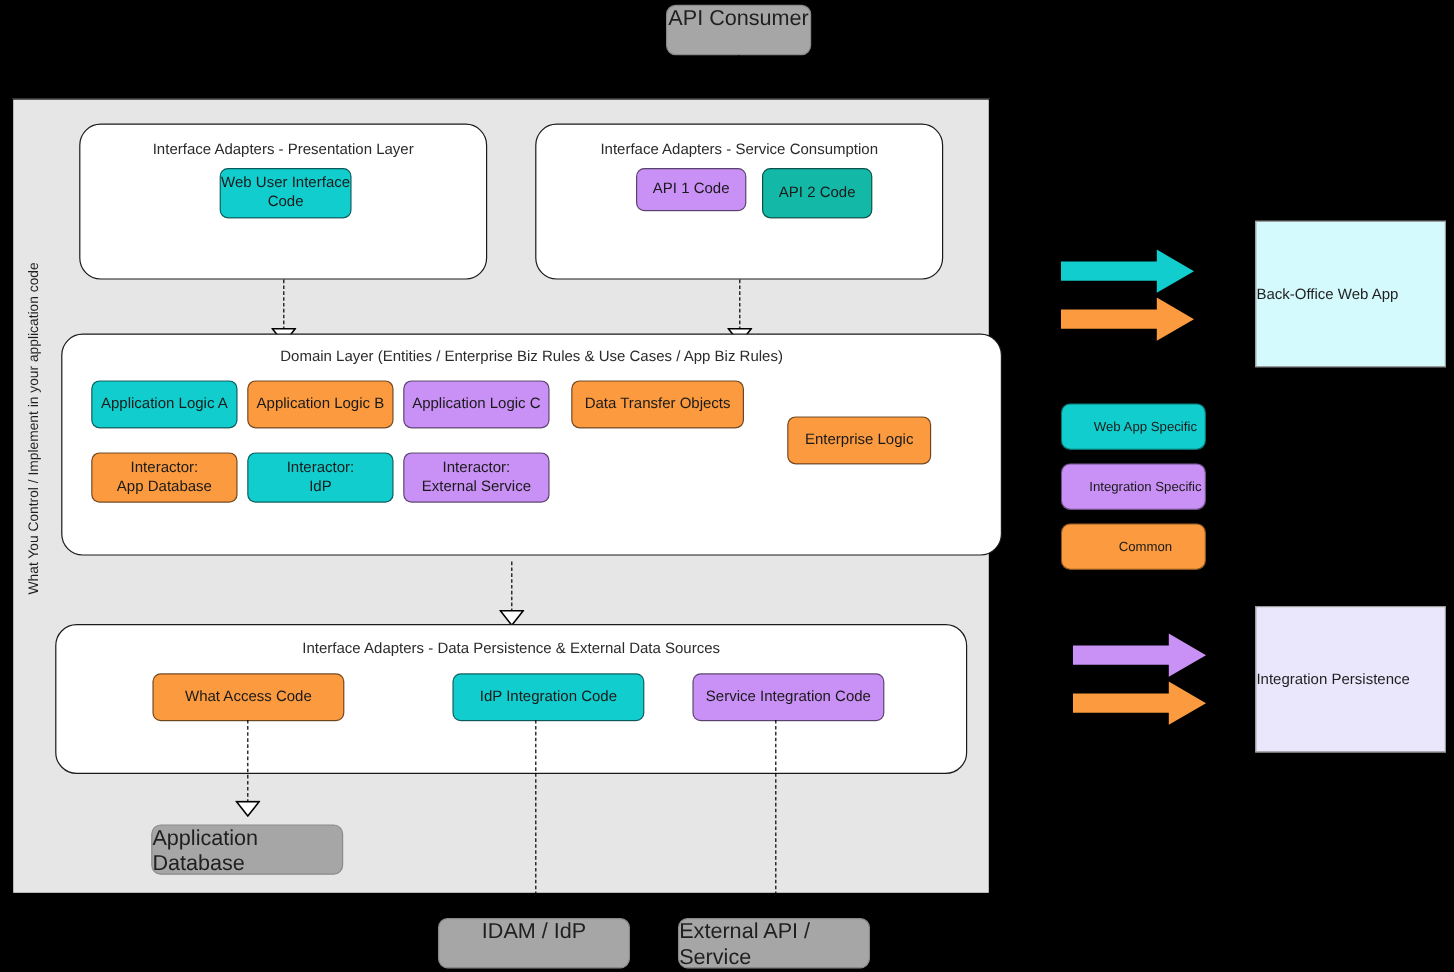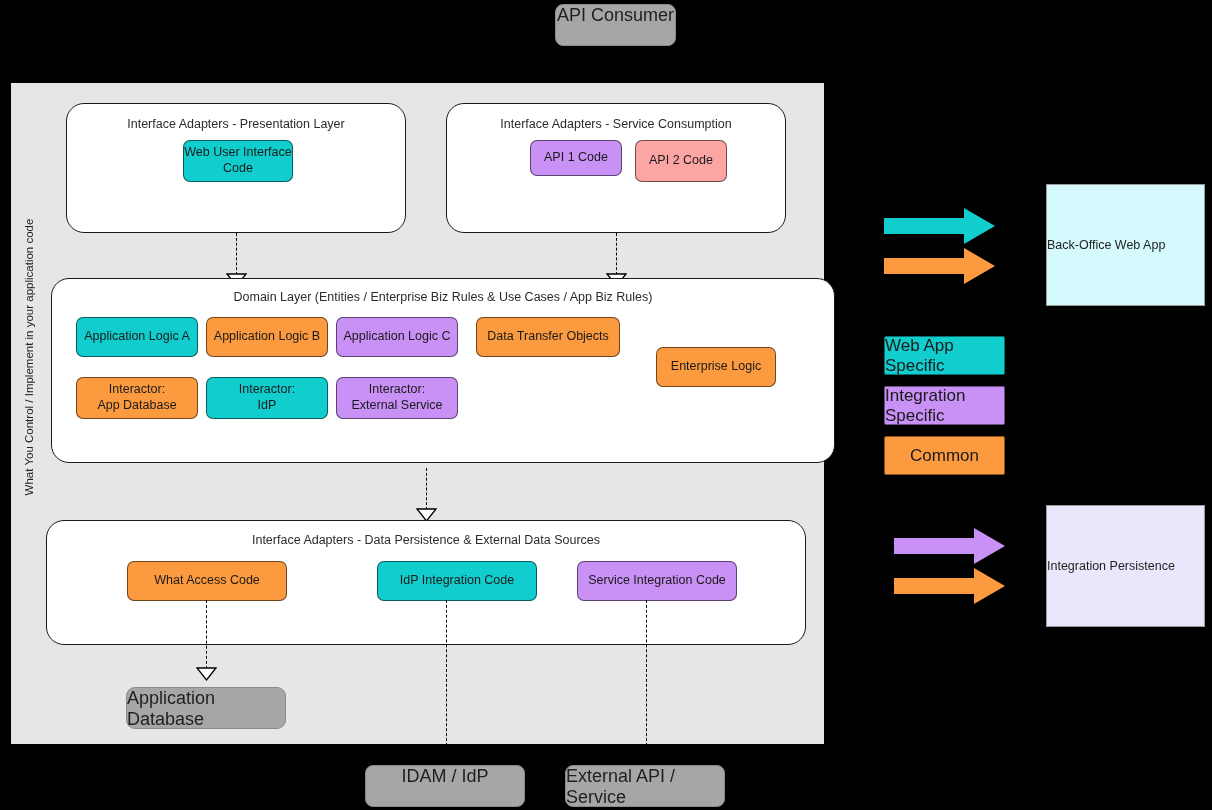--- a/index.html
+++ b/index.html
@@ -95,24 +95,25 @@
   .arrowhead-wrap { position: absolute; }
   .arrowhead-wrap svg { display: block; }
 
   
   .legend-chip {
     position: absolute;
     box-sizing: border-box;
     display: flex;
     align-items: center;
     justify-content: center;
-    border-radius: 2px;
+    border-radius: 8px;
     border: 1px solid rgba(0,0,0,0.45);
-    font-size: 17px;
+    font-size: 11px;
     color: #1a1a1a;
+    padding-left: 20px;
   }
   .app-box {
     position: absolute;
     box-sizing: border-box;
     display: flex;
     align-items: center;
     border: 1px solid #9a9a9a;
     font-size: 12.5px;
     color: #1f1f1f;
   }
@@ -145,21 +146,21 @@
         <span>Web User Interface
 Code</span>
       </div>
     </div>
 
     <div class="panel" style="left:435px; top:20px; width:340px; height:130px;">
       <div class="panel-title" style="top:13px;">Interface Adapters - Service Consumption</div>
       <div class="node rounded-chip" style="left:83px; top:36px; width:92px; height:36px; background:#C990F5;">
         <span>API 1 Code</span>
       </div>
-      <div class="node rounded-chip" style="left:188px; top:36px; width:92px; height:42px; background:#fca5a5;">
+      <div class="node rounded-chip" style="left:188px; top:36px; width:92px; height:42px; background:#14b8a6;">
         <span>API 2 Code</span>
       </div>
     </div>
 
     <div class="vline" style="left:225px; top:150px; height:42px;"></div>
     <div class="arrowhead-wrap" style="left:215px; top:190px;">
       <svg width="21" height="14" viewBox="0 0 21 14">
           <polygon points="1,1 20,1 10.5,13" fill="#ffffff" stroke="#000000" stroke-width="1.3"></polygon>
         </svg>
     </div>
@@ -229,21 +230,21 @@
     <div class="arrowhead-wrap" style="left:185px; top:584px;">
       <svg width="21" height="14" viewBox="0 0 21 14">
           <polygon points="1,1 20,1 10.5,13" fill="#ffffff" stroke="#000000" stroke-width="1.3"></polygon>
         </svg>
     </div>
 
     <div class="vline" style="left:435px; top:517px; height:146px;"></div>
 
     <div class="vline" style="left:635px; top:517px; height:146px;"></div>
 
-    <div class="ext-box" style="left:115px; top:604px; width:160px; height:42px;border-radius:9px;">
+    <div class="ext-box" style="left:115px; top:604px; width:160px; height:42px;">
       <span>Application Database</span>
     </div>
 
   </div>
 
   <div class="ext-box" style="left:365px; top:765px; width:160px; height:42px;">
     <span>IDAM / IdP</span>
   </div>
   <div class="ext-box" style="left:565px; top:765px; width:160px; height:42px;">
     <span>External API / Service</span>

